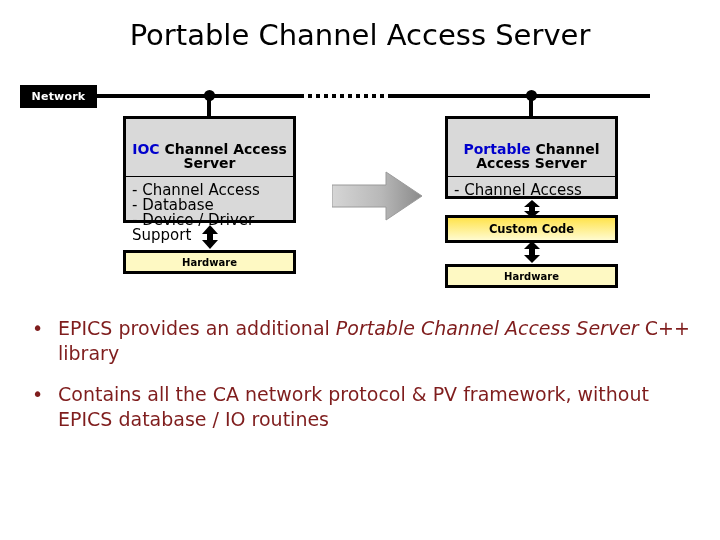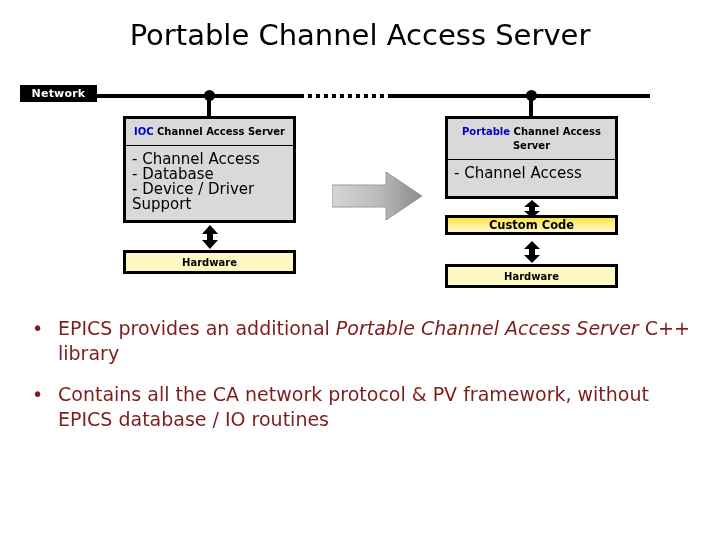--- a/index.html
+++ b/index.html
@@ -35,21 +35,21 @@
     color: #000000;
     white-space: nowrap;
   }
 
   
   .net-label {
     position: absolute;
     left: 20px;
     top: 85px;
     width: 77px;
-    height: 17px;
+    height: 23px;
     background: #000000;
     color: #ffffff;
     font-size: 11px;
     font-weight: bold;
     display: flex;
     align-items: center;
     justify-content: center;
     letter-spacing: 0.2px;
   }
   .net-line {
@@ -92,24 +92,24 @@
   .box {
     position: absolute;
     box-sizing: border-box;
     border: 3px solid #000000;
     background: #d9d9d9;
   }
   .box-hdr {
     box-sizing: border-box;
     border-bottom: 1px solid #000000;
     text-align: center;
-    font-size: 10px;
+    font-size: 14px;
     font-weight: bold;
     line-height: 14px;
-    padding: 6px 4px 6px 4px;
+    padding: 23px 4px 6px 4px;
   }
   .box-body {
     box-sizing: border-box;
     font-size: 15px;
     line-height: 15px;
     padding: 6px 6px 6px 6px;
     text-align: left;
   }
   .accent { color: #0000cc; }
 
@@ -236,21 +236,21 @@
       <div>- Channel Access</div>
     </div>
   </div>
 
   <div class="dblarrow" style="left:522px; top:200px; height:18px;">
     <svg width="20" height="18" viewBox="0 0 20 18">
       <polygon points="10,0 18,7 13,7 13,11 18,11 10,18 2,11 7,11 7,7 2,7" fill="#000000"></polygon>
     </svg>
   </div>
 
-  <div class="custom-box" style="left:445px; top:215px; width:173px; height:20px;">
+  <div class="custom-box" style="left:445px; top:215px; width:173px; height:28px;">
     <span>Custom Code</span>
   </div>
 
   <div class="dblarrow" style="left:522px; top:241px; height:22px;">
     <svg width="20" height="22" viewBox="0 0 20 22">
       <polygon points="10,0 18,8 13,8 13,14 18,14 10,22 2,14 7,14 7,8 2,8" fill="#000000"></polygon>
     </svg>
   </div>
 
   <div class="plain-box" style="left:445px; top:264px; width:173px; height:24px;">

